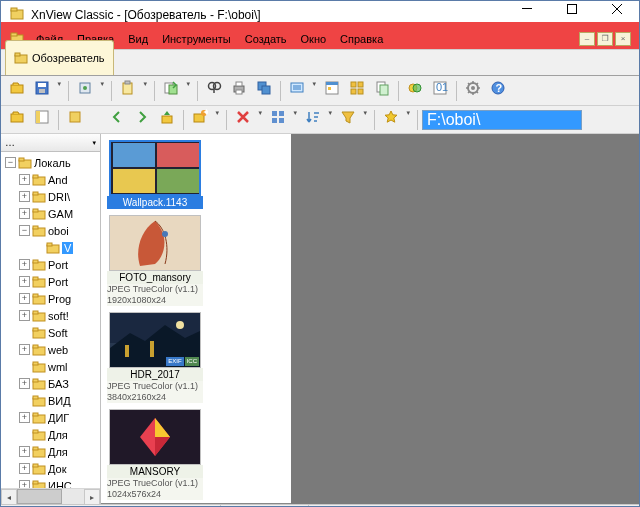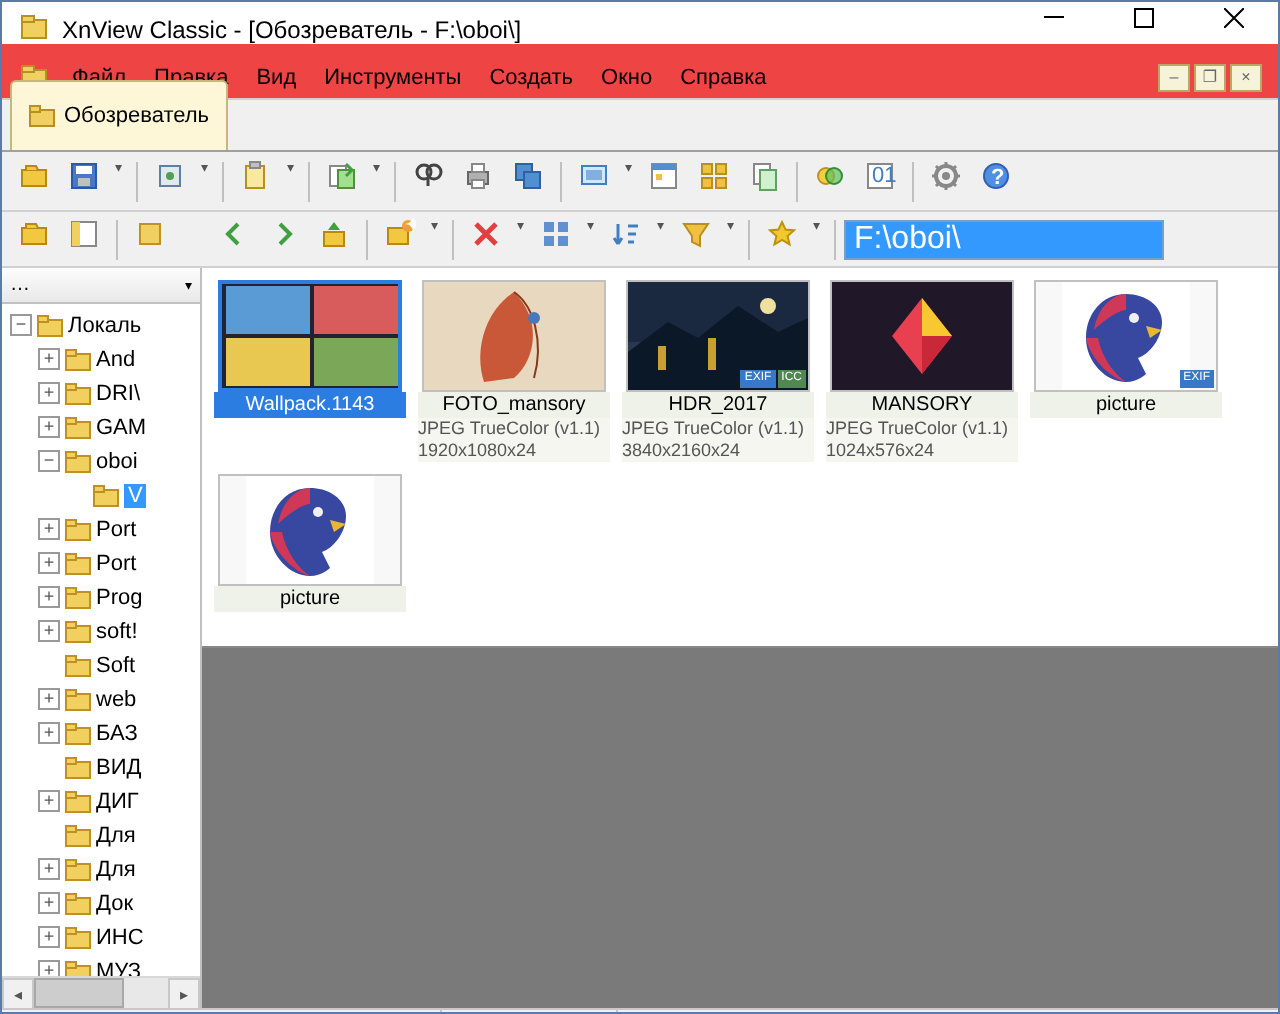--- a/index.html
+++ b/index.html
@@ -34,21 +34,21 @@
 .exp{width:11px;height:11px;border:1px solid #999;display:flex;align-items:center;justify-content:center;font-size:9px;line-height:1;color:#555;background:#fff}
 .spacer{width:11px;height:11px}
 .fold{width:14px;height:12px}
 .node.d1{padding-left:18px}.node.d2{padding-left:32px}
 .node .lbl{font-size:11px}
 .node.sel .lbl{background:#3399ff;color:#fff;padding:0 2px}
 .hscroll{position:absolute;bottom:0;left:0;right:0;height:16px;background:#f0f0f0;border-top:1px solid #d8d8d8;display:flex}
 .hsbtn{width:16px;height:16px;background:#f0f0f0;border:1px solid #c8c8c8;display:flex;align-items:center;justify-content:center;font-size:8px;color:#555}
 .hstrack{flex:1;background:#e8e8e8;position:relative}
 .hsthumb{position:absolute;left:0;top:0;bottom:0;width:45px;background:#cdcdcd;border:1px solid #a8a8a8}
-.rightpanel{flex:1;display:flex;flex-direction:column}
+.rightpanel{flex:1;display:flex;}
 .thumbs{flex:0 0 190px;background:#fff;padding:6px;display:flex;flex-wrap:wrap;align-content:flex-start;gap:6px;overflow:hidden;border-bottom:1px solid #888}
 .thumb{width:96px;display:flex;flex-direction:column;align-items:center}
 .timg{width:92px;height:56px;border:1px solid #c0c0c0;background:#f8f8f8;display:flex;align-items:center;justify-content:center;position:relative;overflow:hidden}
 .thumb.sel .timg{border:2px solid #2b7de1}
 .badge{position:absolute;bottom:1px;right:1px;display:flex;gap:1px}
 .bdg{font-size:6px;padding:0 2px;color:#fff;line-height:9px}
 .bdg.exif{background:#3878c8}.bdg.icc{background:#508850}
 .tname{width:96px;text-align:center;font-size:10px;background:#eef2e8;padding:1px 0;white-space:nowrap;overflow:hidden}
 .thumb.sel .tname{background:#2b7de1;color:#fff}
 .tmeta{width:96px;text-align:left;font-size:9px;color:#555;background:#f4f6ef;line-height:11px}
@@ -428,20 +428,30 @@
           <span class="exp">+</span>
           <span class="fold">
             <svg width="14" height="12">
               <rect x="1" y="3" width="12" height="8" fill="#f2d060" stroke="#c09020"></rect>
               <rect x="1" y="1" width="5" height="3" fill="#f2d060" stroke="#c09020"></rect>
             </svg>
           </span>
           <span class="lbl">web</span>
         </div>
         <div class="node d1">
+          <span class="spacer"></span>
+          <span class="fold">
+            <svg width="14" height="12">
+              <rect x="1" y="3" width="12" height="8" fill="#f2d060" stroke="#c09020"></rect>
+              <rect x="1" y="1" width="5" height="3" fill="#f2d060" stroke="#c09020"></rect>
+            </svg>
+          </span>
+          <span class="lbl">wml</span>
+        </div>
+        <div class="node d1">
           <span class="exp">+</span>
           <span class="fold">
             <svg width="14" height="12">
               <rect x="1" y="3" width="12" height="8" fill="#f2d060" stroke="#c09020"></rect>
               <rect x="1" y="1" width="5" height="3" fill="#f2d060" stroke="#c09020"></rect>
             </svg>
           </span>
           <span class="lbl">БАЗ</span>
         </div>
         <div class="node d1">

